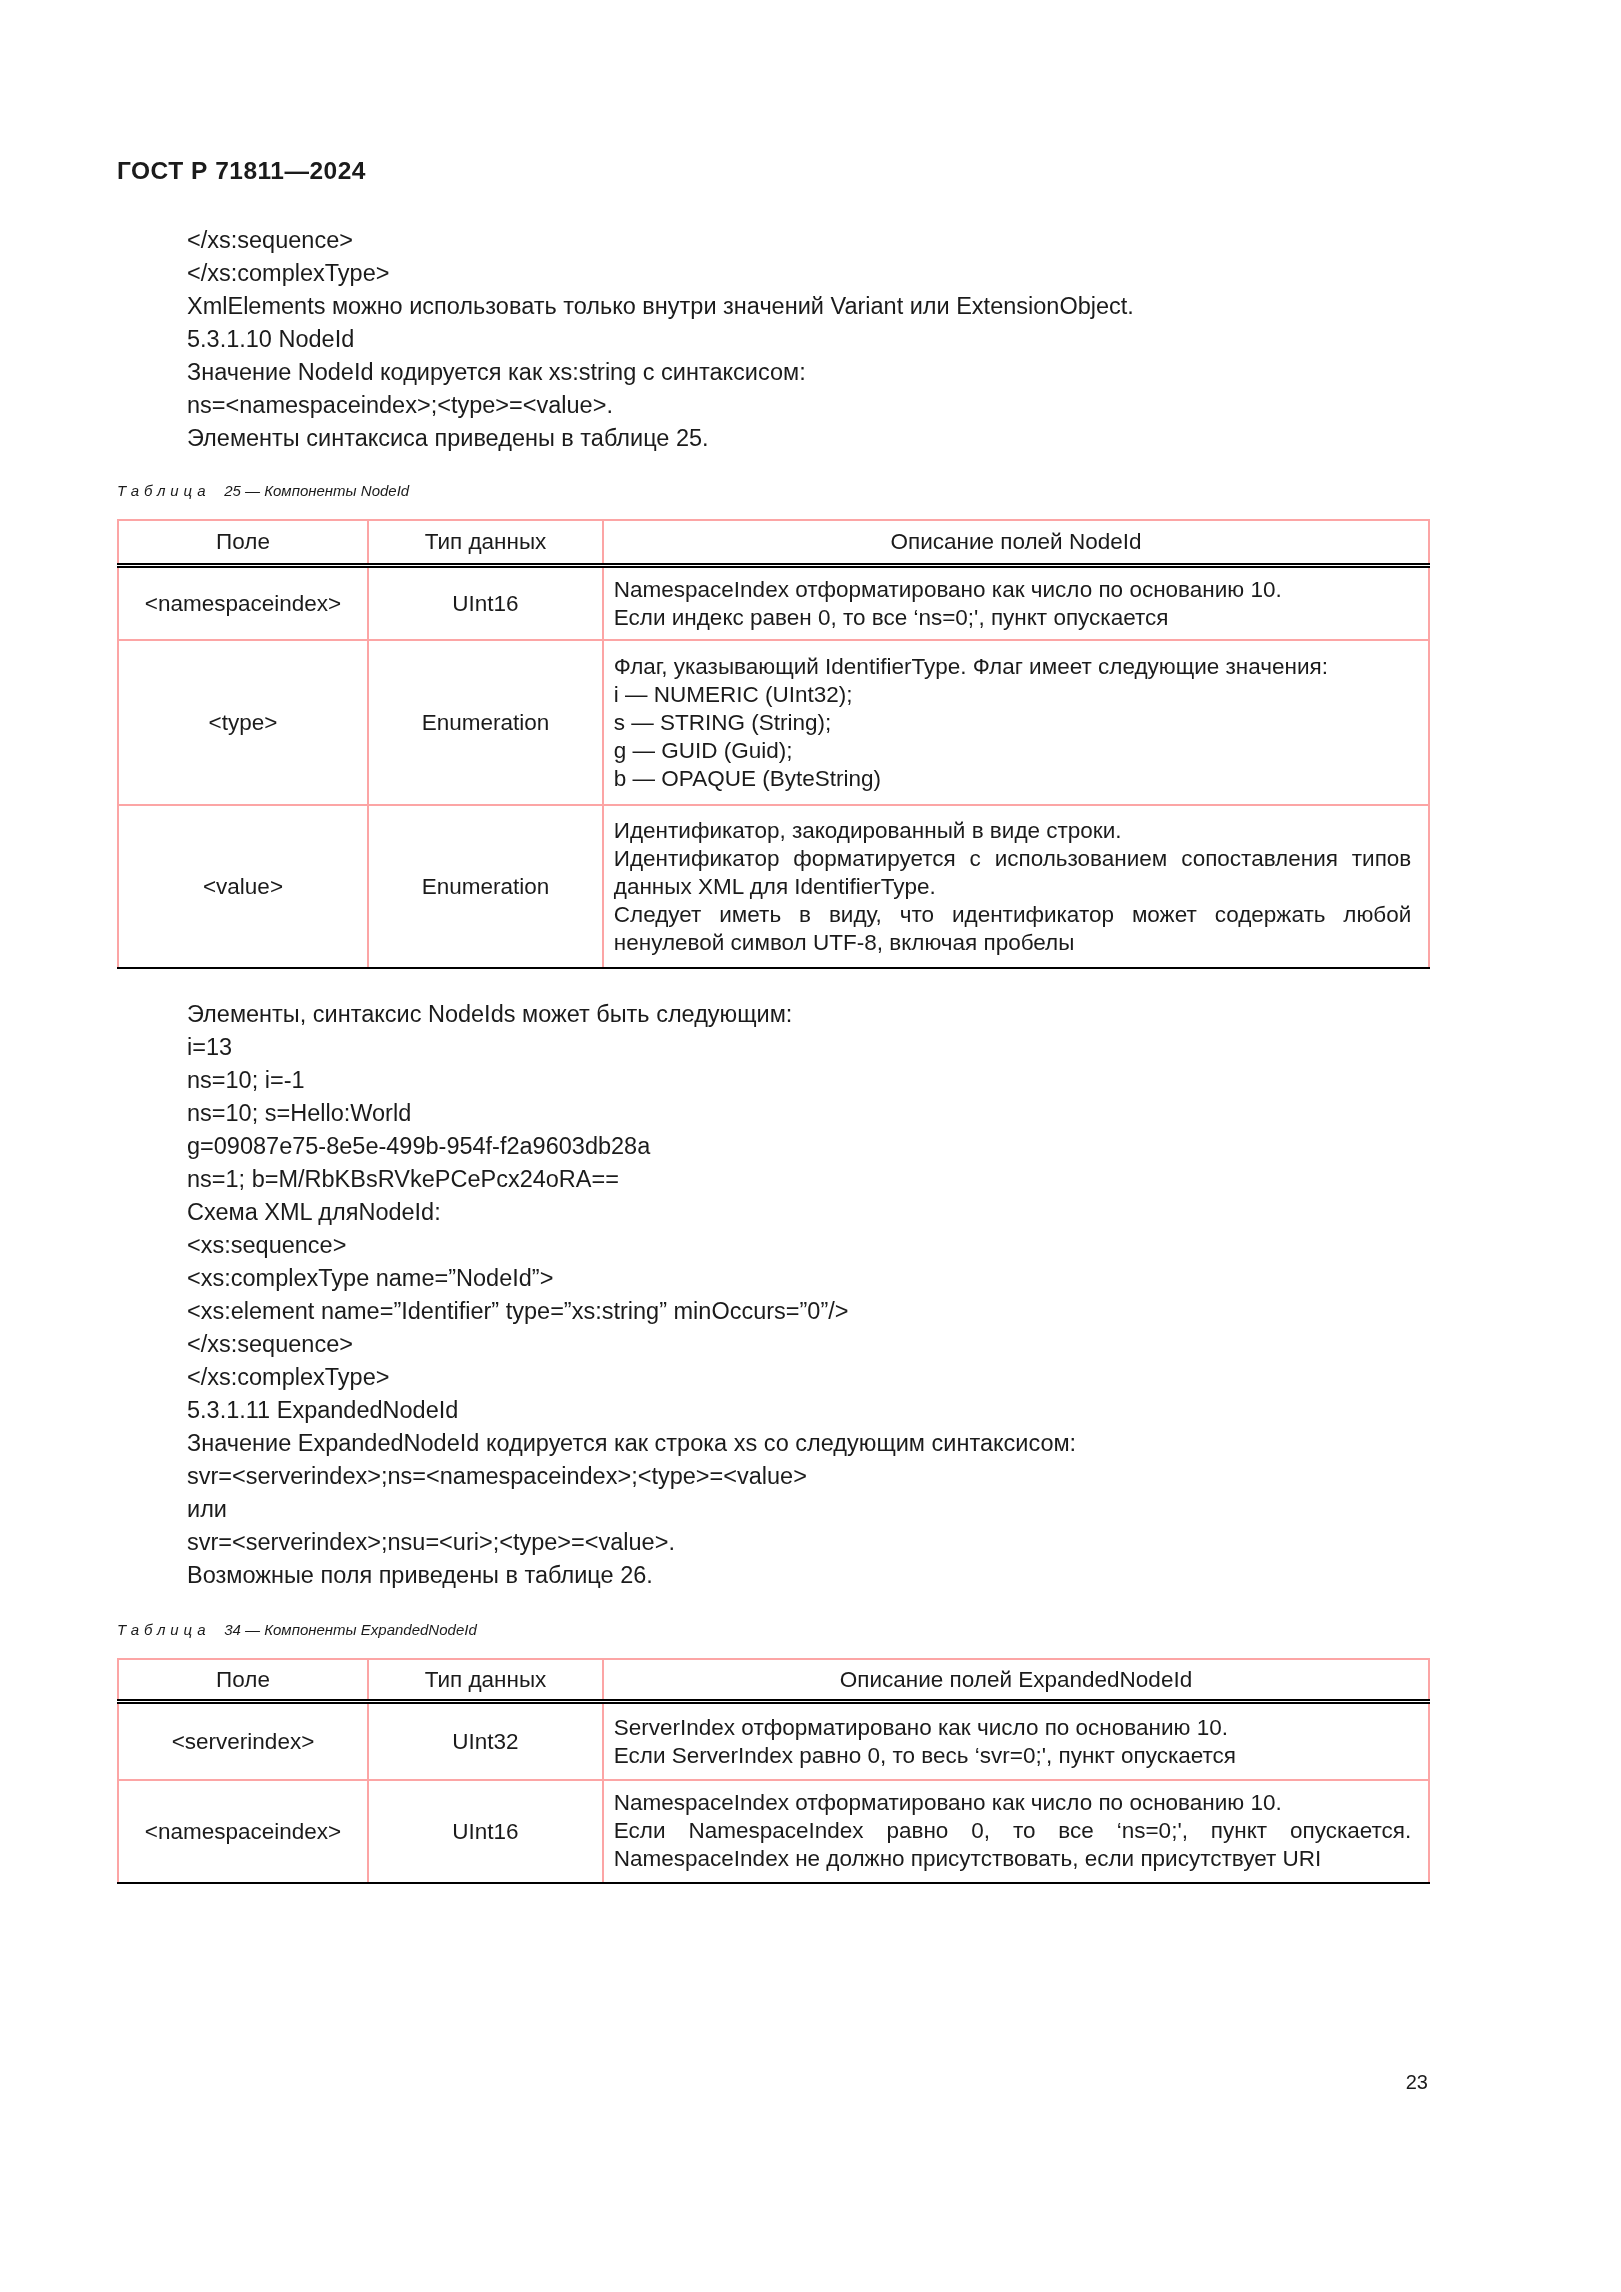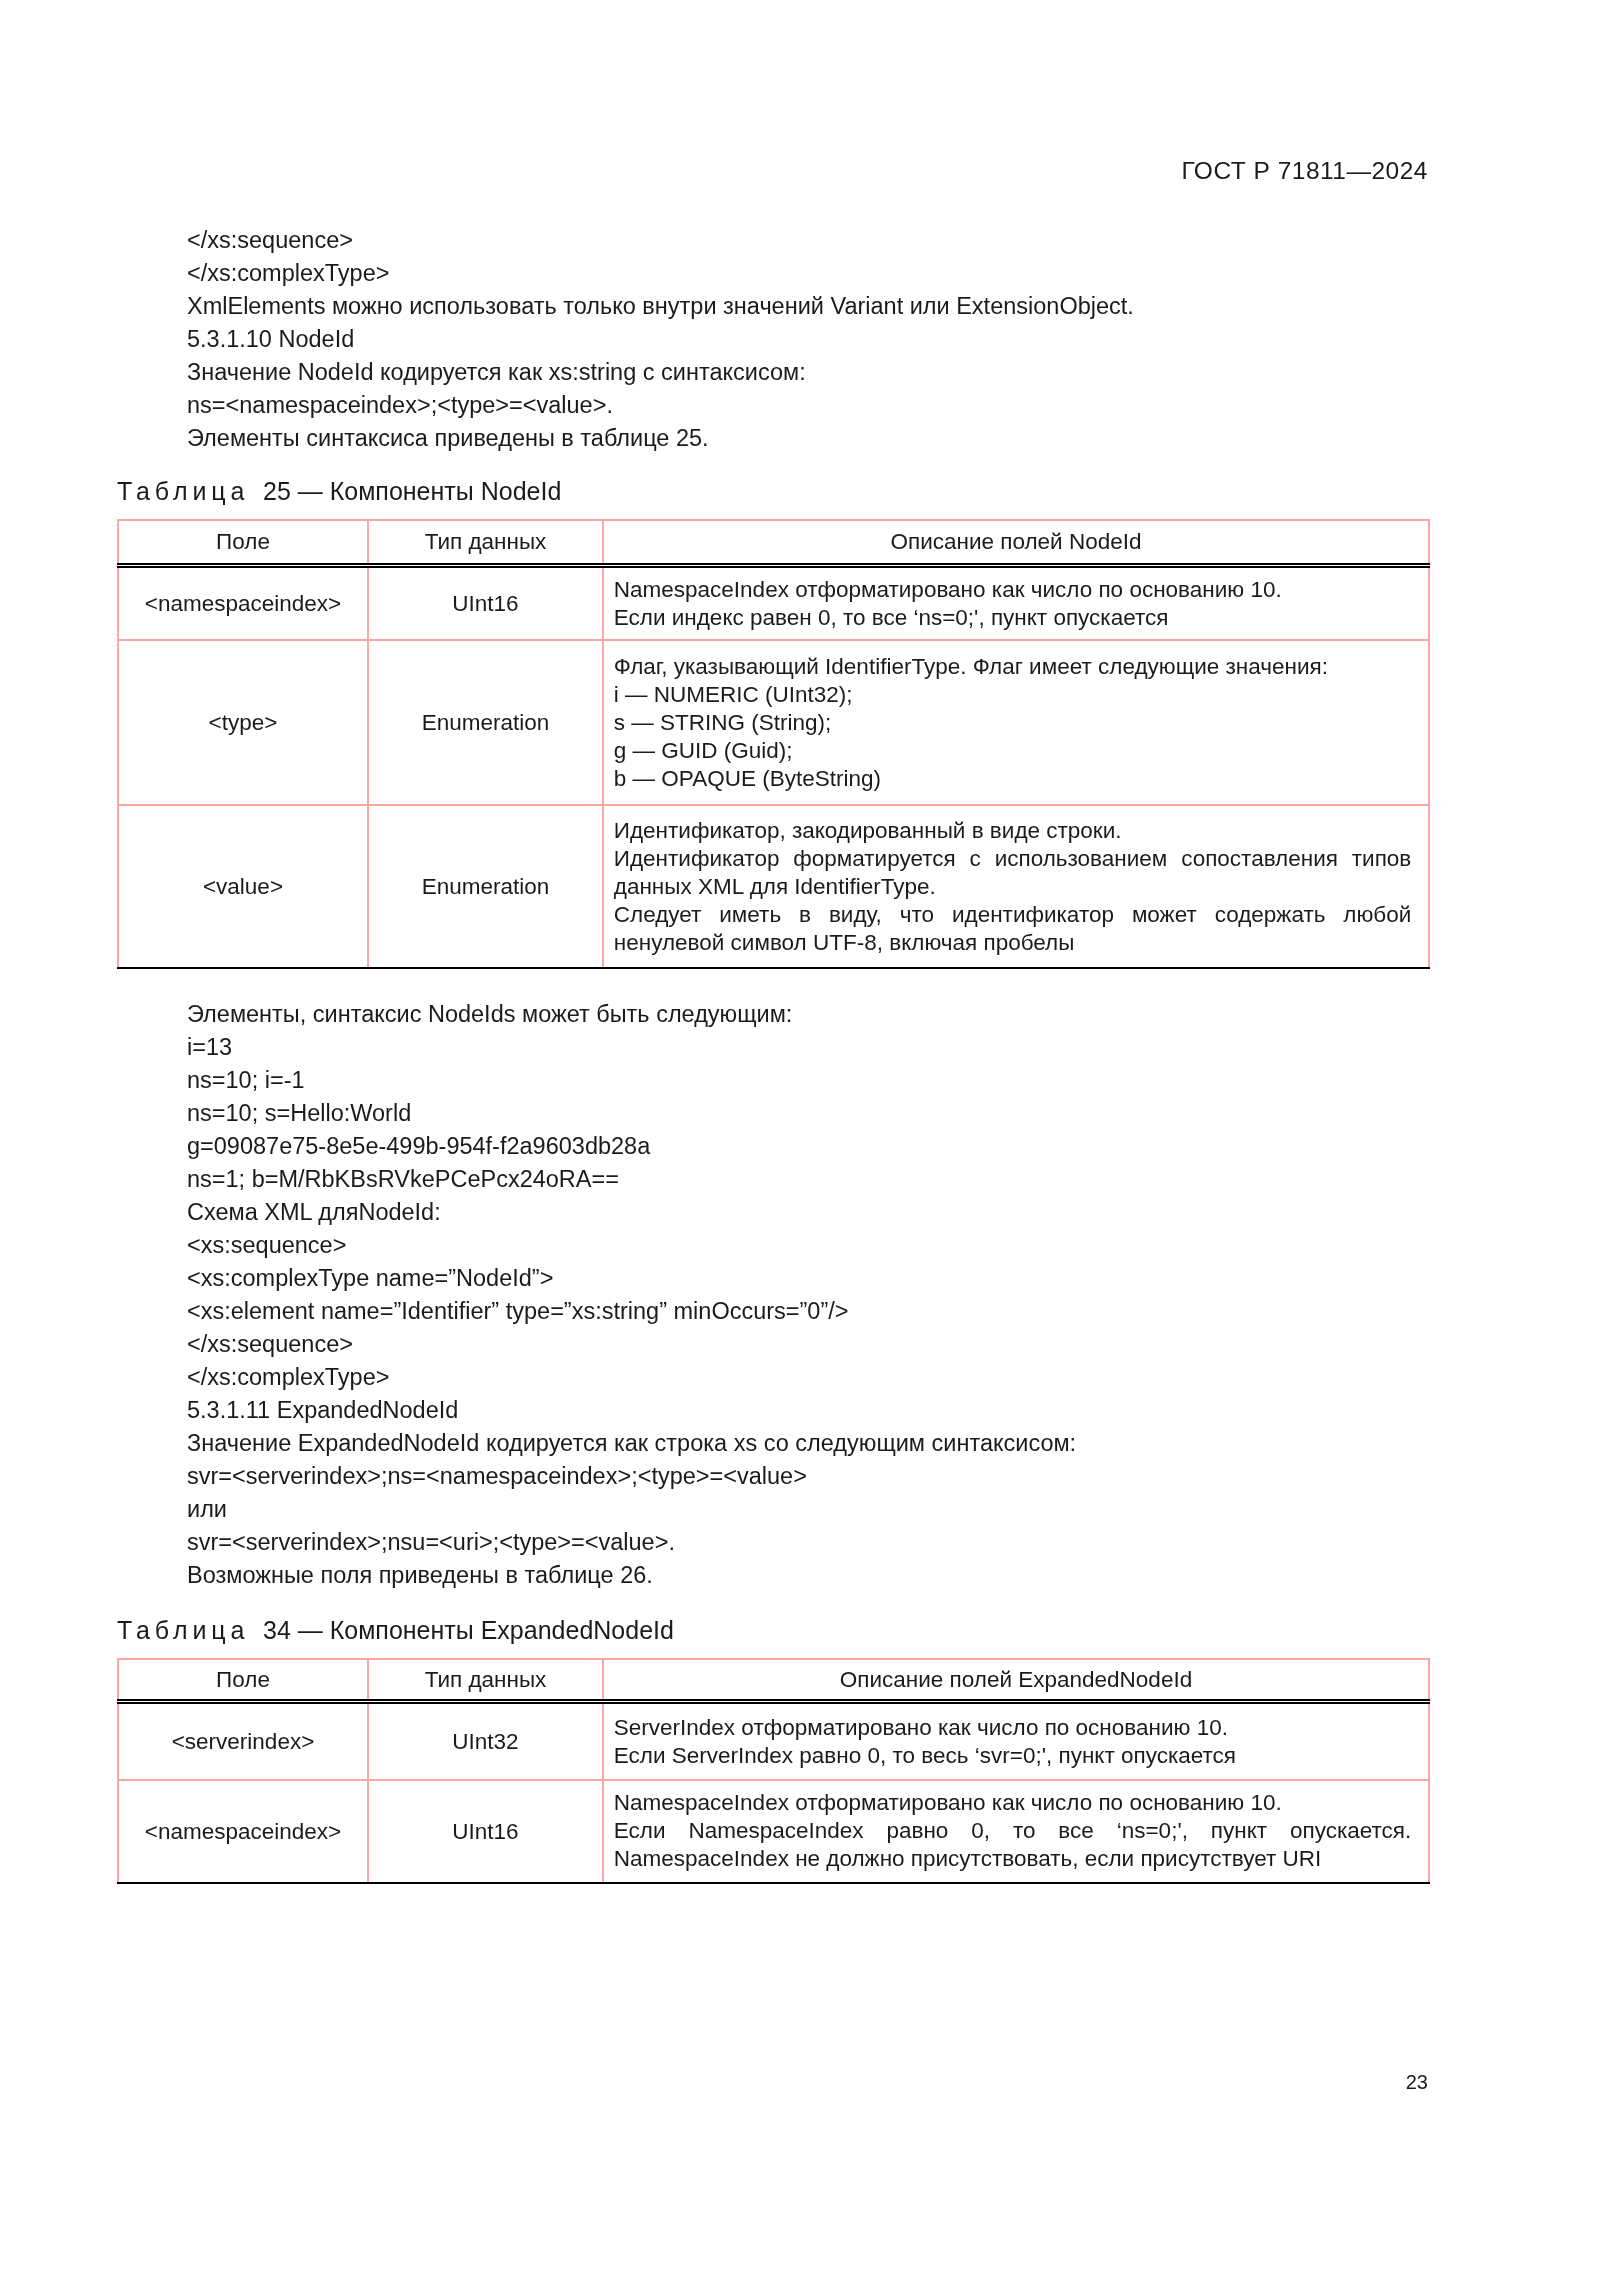--- a/index.html
+++ b/index.html
@@ -14,31 +14,31 @@
   }
   .content {
     position: absolute;
     left: 117px;
     top: 0;
     width: 1311px;
   }
   .doc-header {
     margin-top: 155px;
     font-size: 24.5px;
-    font-weight: normal;
+    font-weight: bold;
     line-height: 32px;
-    text-align: right;
+    text-align: left;
     letter-spacing: 0.5px;
   }
   .textblock { font-size: 23.5px; line-height: 33px; }
   .block-1 { margin-top: 37px; }
   .block-2 { margin-top: 29px; }
   .line { text-indent: 70px; white-space: nowrap; }
   .line.wrapable { white-space: normal; }
-  .caption { font-size: 25px; line-height: 32px; }
+  .caption { font-size: 15px; line-height: 32px; font-style: italic; }
   .caption-25 { margin-top: 19.6px; }
   .caption-26 { margin-top: 21.6px; }
   .cap-word { letter-spacing: 4.9px; margin-right: 13.7px; }
   .doc-table {
     border-collapse: collapse;
     table-layout: fixed;
     width: 1311px;
     font-size: 22.5px;
   }
   .table-25 { margin-top: 12.7px; }

